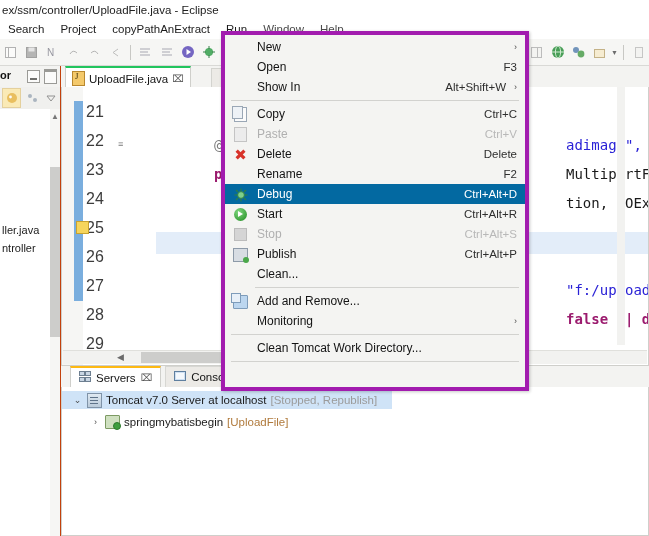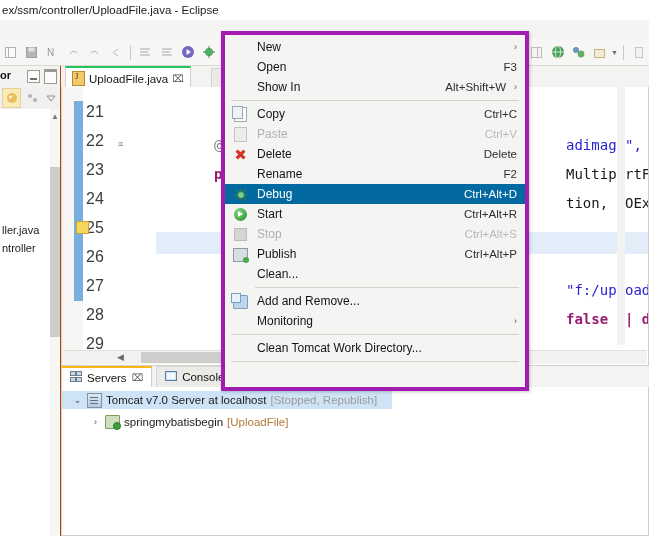--- a/index.html
+++ b/index.html
@@ -157,21 +157,21 @@
     background:#ffffff;overflow:hidden;
   }
   .sv-tabrow{
     position:absolute;left:0;top:0;width:588px;height:21px;background:#f3f3f1;
     display:flex;align-items:flex-end;
   }
   .sv-tab{
     height:21px;display:flex;align-items:center;gap:5px;padding:0 8px;
     font-size:11.5px;color:#141414;box-sizing:border-box;
   }
-  .sv-tab.active{background:#ffffff;border:1px solid #cfcfcb;border-bottom:none;border-top:2px solid #fdb913;}
+  .sv-tab.active{background:#ffffff;border:1px solid #cfcfcb;border-bottom:none;border-top:2px solid #fdb913;margin-left:9px;}
   .sv-tab.inactive{background:#eceae6;border:1px solid #d7d7d3;border-bottom:none;margin-left:4px;}
   .sv-body{
     position:absolute;left:0;top:21px;width:588px;bottom:0;background:#ffffff;
     border:1px solid #cfcfcb;border-top:none;box-sizing:border-box;
   }
   .srow{position:absolute;left:0;height:18px;display:flex;align-items:center;gap:4px;font-size:11.5px;}
   .srow.sel{background:#cfe3f7;}
   .twisty{width:11px;text-align:center;font-size:9px;color:#4a4a4a;}
   .srv-icon{width:13px;height:13px;background:linear-gradient(#dfe9f2,#b9cada);border:1px solid #7f93a8;position:relative;flex:none;}
   .srv-icon::after{content:"";position:absolute;left:2px;top:3px;width:8px;height:1px;background:#5d7289;box-shadow:0 3px 0 #5d7289,0 6px 0 #5d7289;}
@@ -221,20 +221,28 @@
 </style>
 </head>
 <body>
 
 <div class="app">
 
   <div class="titlebar">
     <span class="tbtext">ex/ssm/controller/UploadFile.java - Eclipse</span>
   </div>
 
+  <div class="menubar">
+    <span class="mi">Search</span>
+    <span class="mi">Project</span>
+    <span class="mi">copyPathAnExtract</span>
+    <span class="mi">Run</span>
+    <span class="mi faded">Window</span>
+    <span class="mi faded">Help</span>
+  </div>
 
   <div class="toolbar">
     <div class="tbtn">
       <svg width="13" height="13">
           <rect x="1.5" y="1.5" width="10" height="10" fill="#fff" stroke="#8a8a8a"></rect>
           <line x1="4.5" y1="1.5" x2="4.5" y2="11.5" stroke="#8a8a8a"></line>
         </svg>
     </div>
     <div class="tbtn">
       <svg width="13" height="13">

